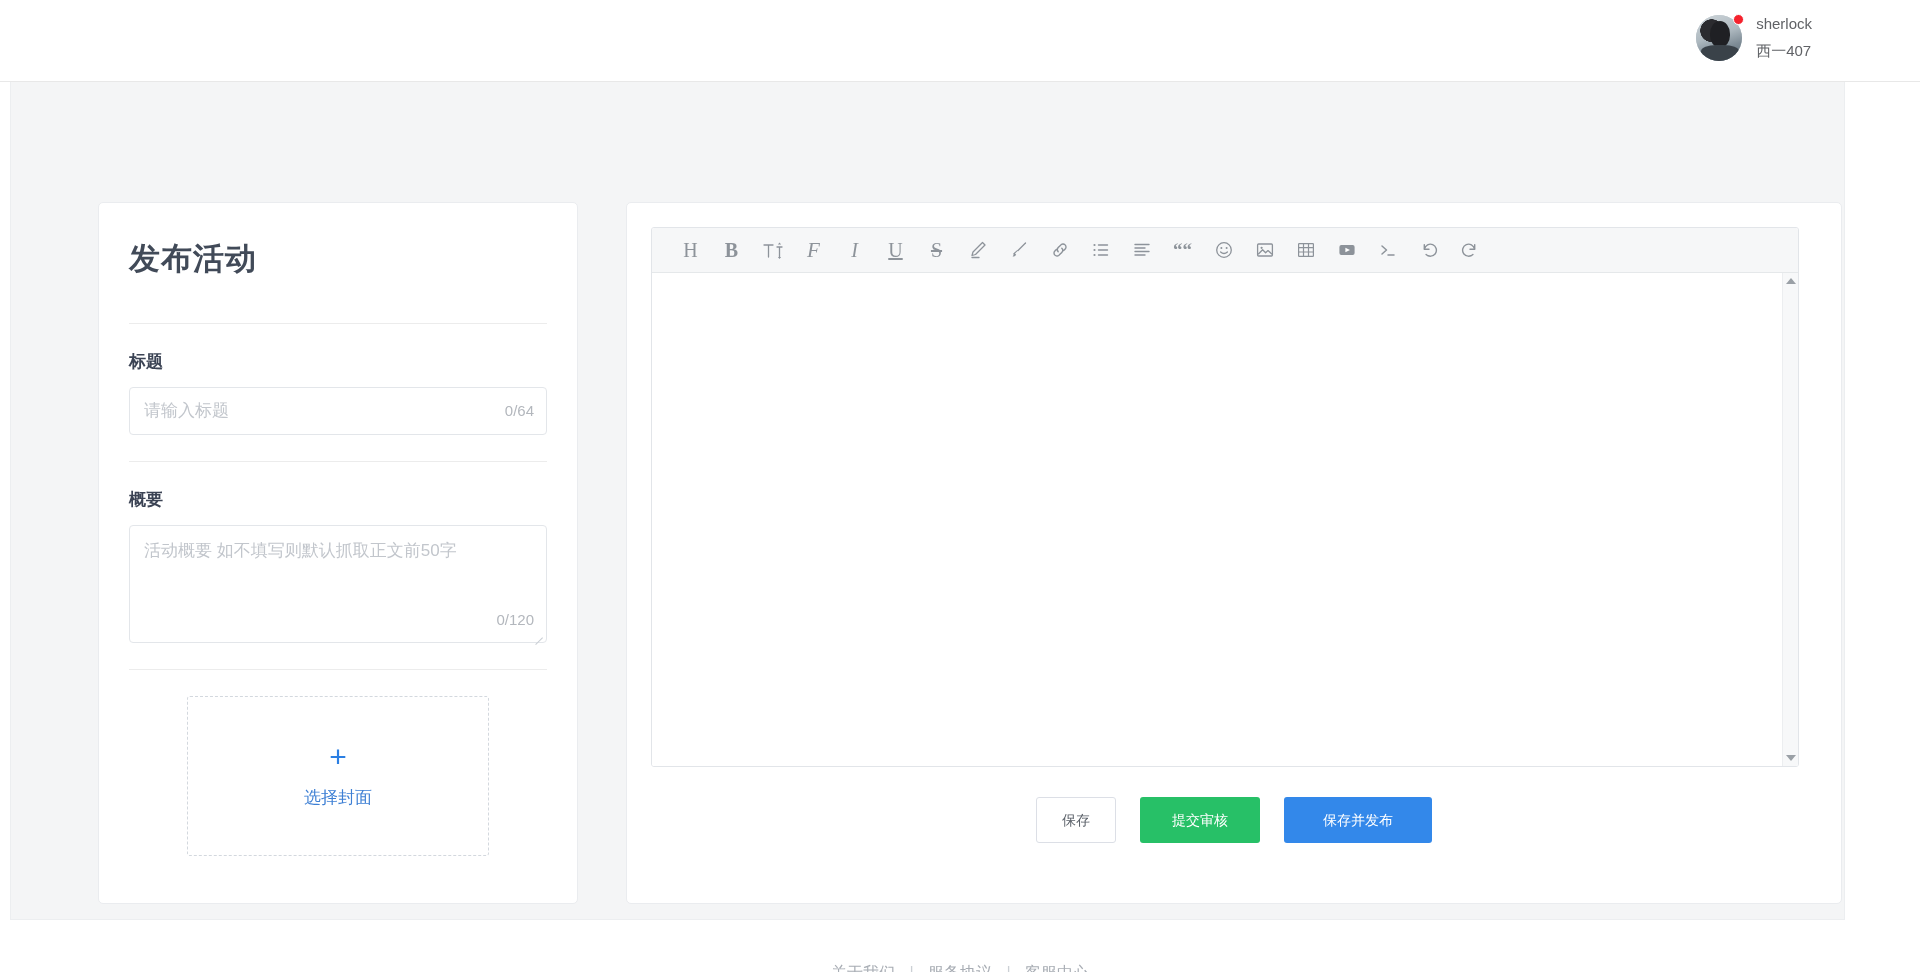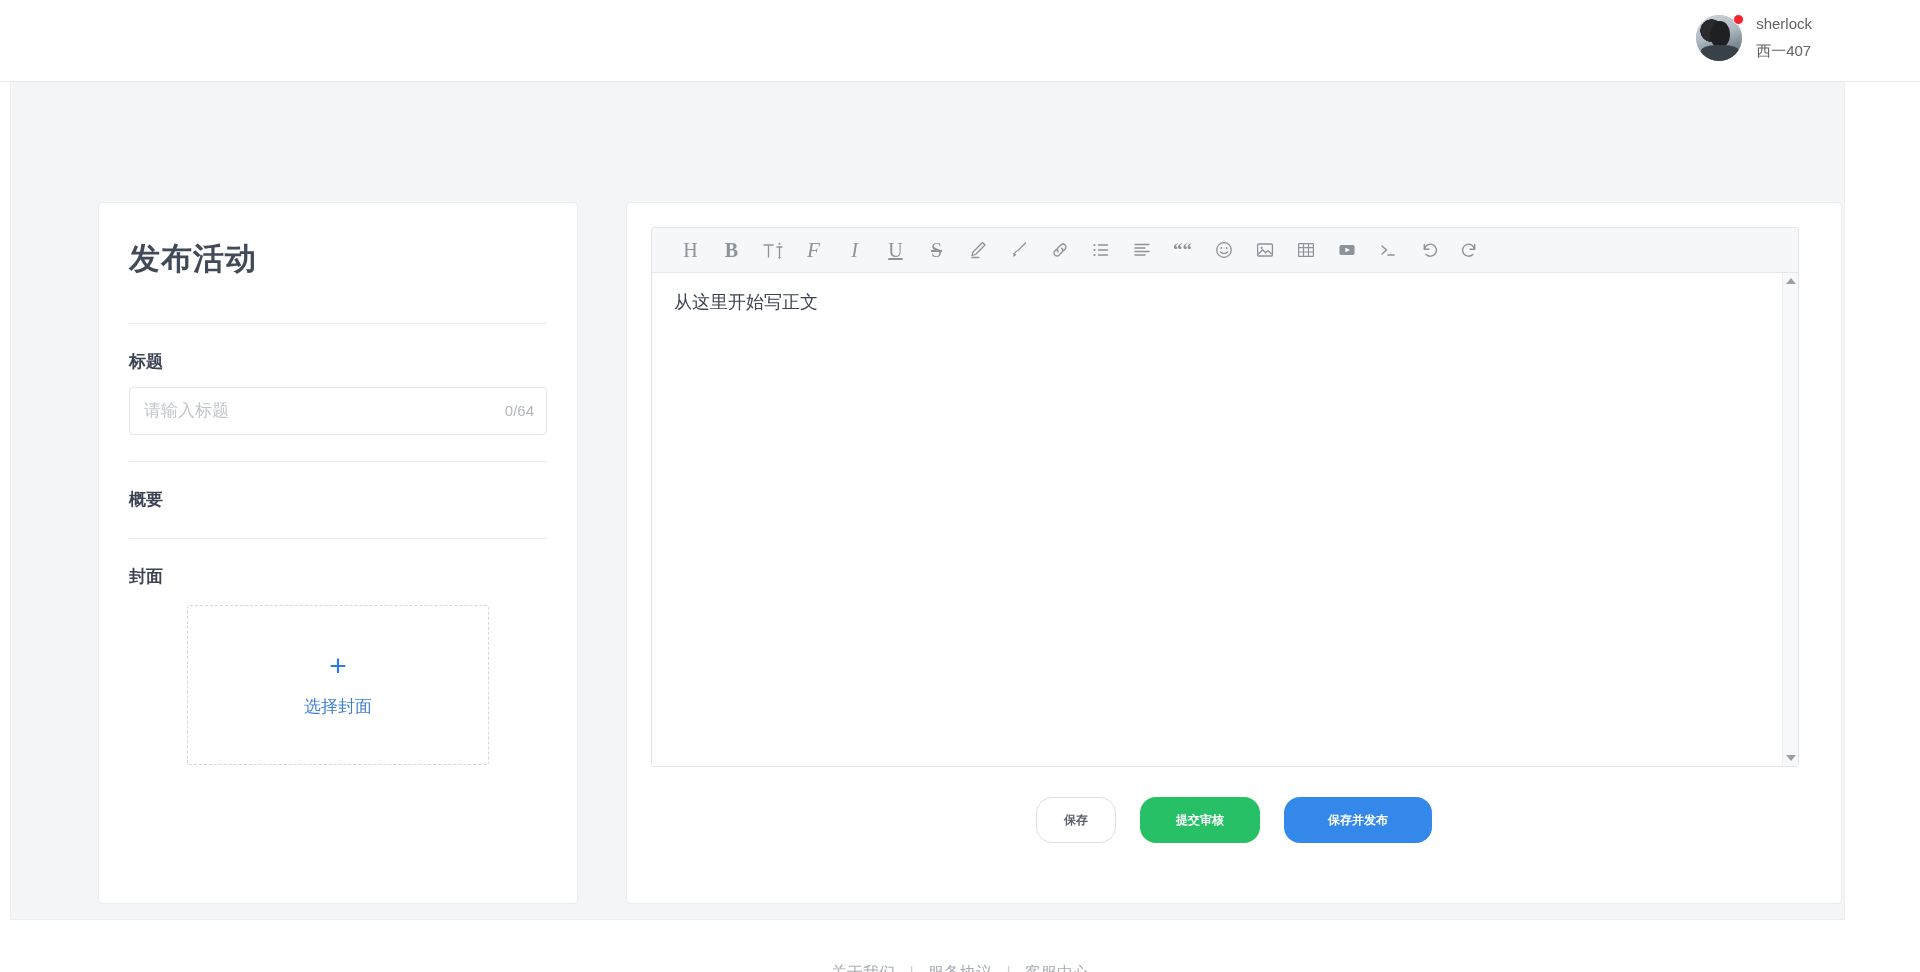--- a/index.html
+++ b/index.html
@@ -303,28 +303,27 @@
   .actions {
     position: absolute;
     left: 0; right: 0;
     top: 594px;
     display: flex;
     justify-content: center;
     gap: 24px;
   }
   .btn {
     height: 46px;
-    border-radius: 16px;
-    font-size: 12px;
+    border-radius: 3px;
+    font-size: 14px;
     padding: 0 24px;
     border: 1px solid transparent;
     cursor: pointer;
     font-family: inherit;
     line-height: 44px;
-    font-weight: bold;
   }
   .btn-default {
     background: #ffffff;
     border-color: #dcdfe6;
     color: #5a6068;
     min-width: 80px;
   }
   .btn-success { background: #27c067; color: #ffffff; min-width: 120px; }
   .btn-primary { background: #3388ea; color: #ffffff; min-width: 148px; }
 
@@ -379,26 +378,30 @@
       <div class="input-wrap">
         <input class="text-input" type="text" placeholder="请输入标题" style="">
         <span class="counter inline-mid">0/64</span>
       </div>
     </div>
 
     <div class="divider" style="margin-top:26px;"></div>
 
     <div class="field">
       <div class="field-label">概要</div>
+      <div class="input-wrap">
+        <textarea class="textarea" placeholder="活动概要 如不填写则默认抓取正文前50字" style=""></textarea>
+        <span class="counter">0/120</span>
+        <span class="resize-grip"></span>
+      </div>
     </div>
 
     <div class="divider" style="margin-top:26px;"></div>
 
     <div class="field">
-      <div class="field-label">封面</div>
       <div class="upload-box">
         <div class="upload-plus">+</div>
         <div class="upload-text">选择封面</div>
       </div>
     </div>
   </div>
 
   <div class="editor-card">
     <div class="editor-inner">
 
@@ -503,21 +506,20 @@
         </div>
         <div class="tb-btn">
           <svg width="20" height="20" viewBox="0 0 20 20" fill="none" stroke="#8d939a" stroke-width="1.4">
             <path d="M14.5 9 a6 6 0 1 0 -1.6 5.4" stroke-linecap="round"></path>
             <path d="M14.7 4.6 L14.7 9.3 L10 9.3" stroke-linecap="round" stroke-linejoin="round"></path>
           </svg>
         </div>
       </div>
 
       <div class="editor-body">
-        <div class="editor-text">从这里开始写正文</div>
         <div class="scroll-track">
           <span class="scroll-arrow up"></span>
           <span class="scroll-arrow down"></span>
         </div>
       </div>
     </div>
 
     <div class="actions">
       <button class="btn btn-default">保存</button>
       <button class="btn btn-success">提交审核</button>

